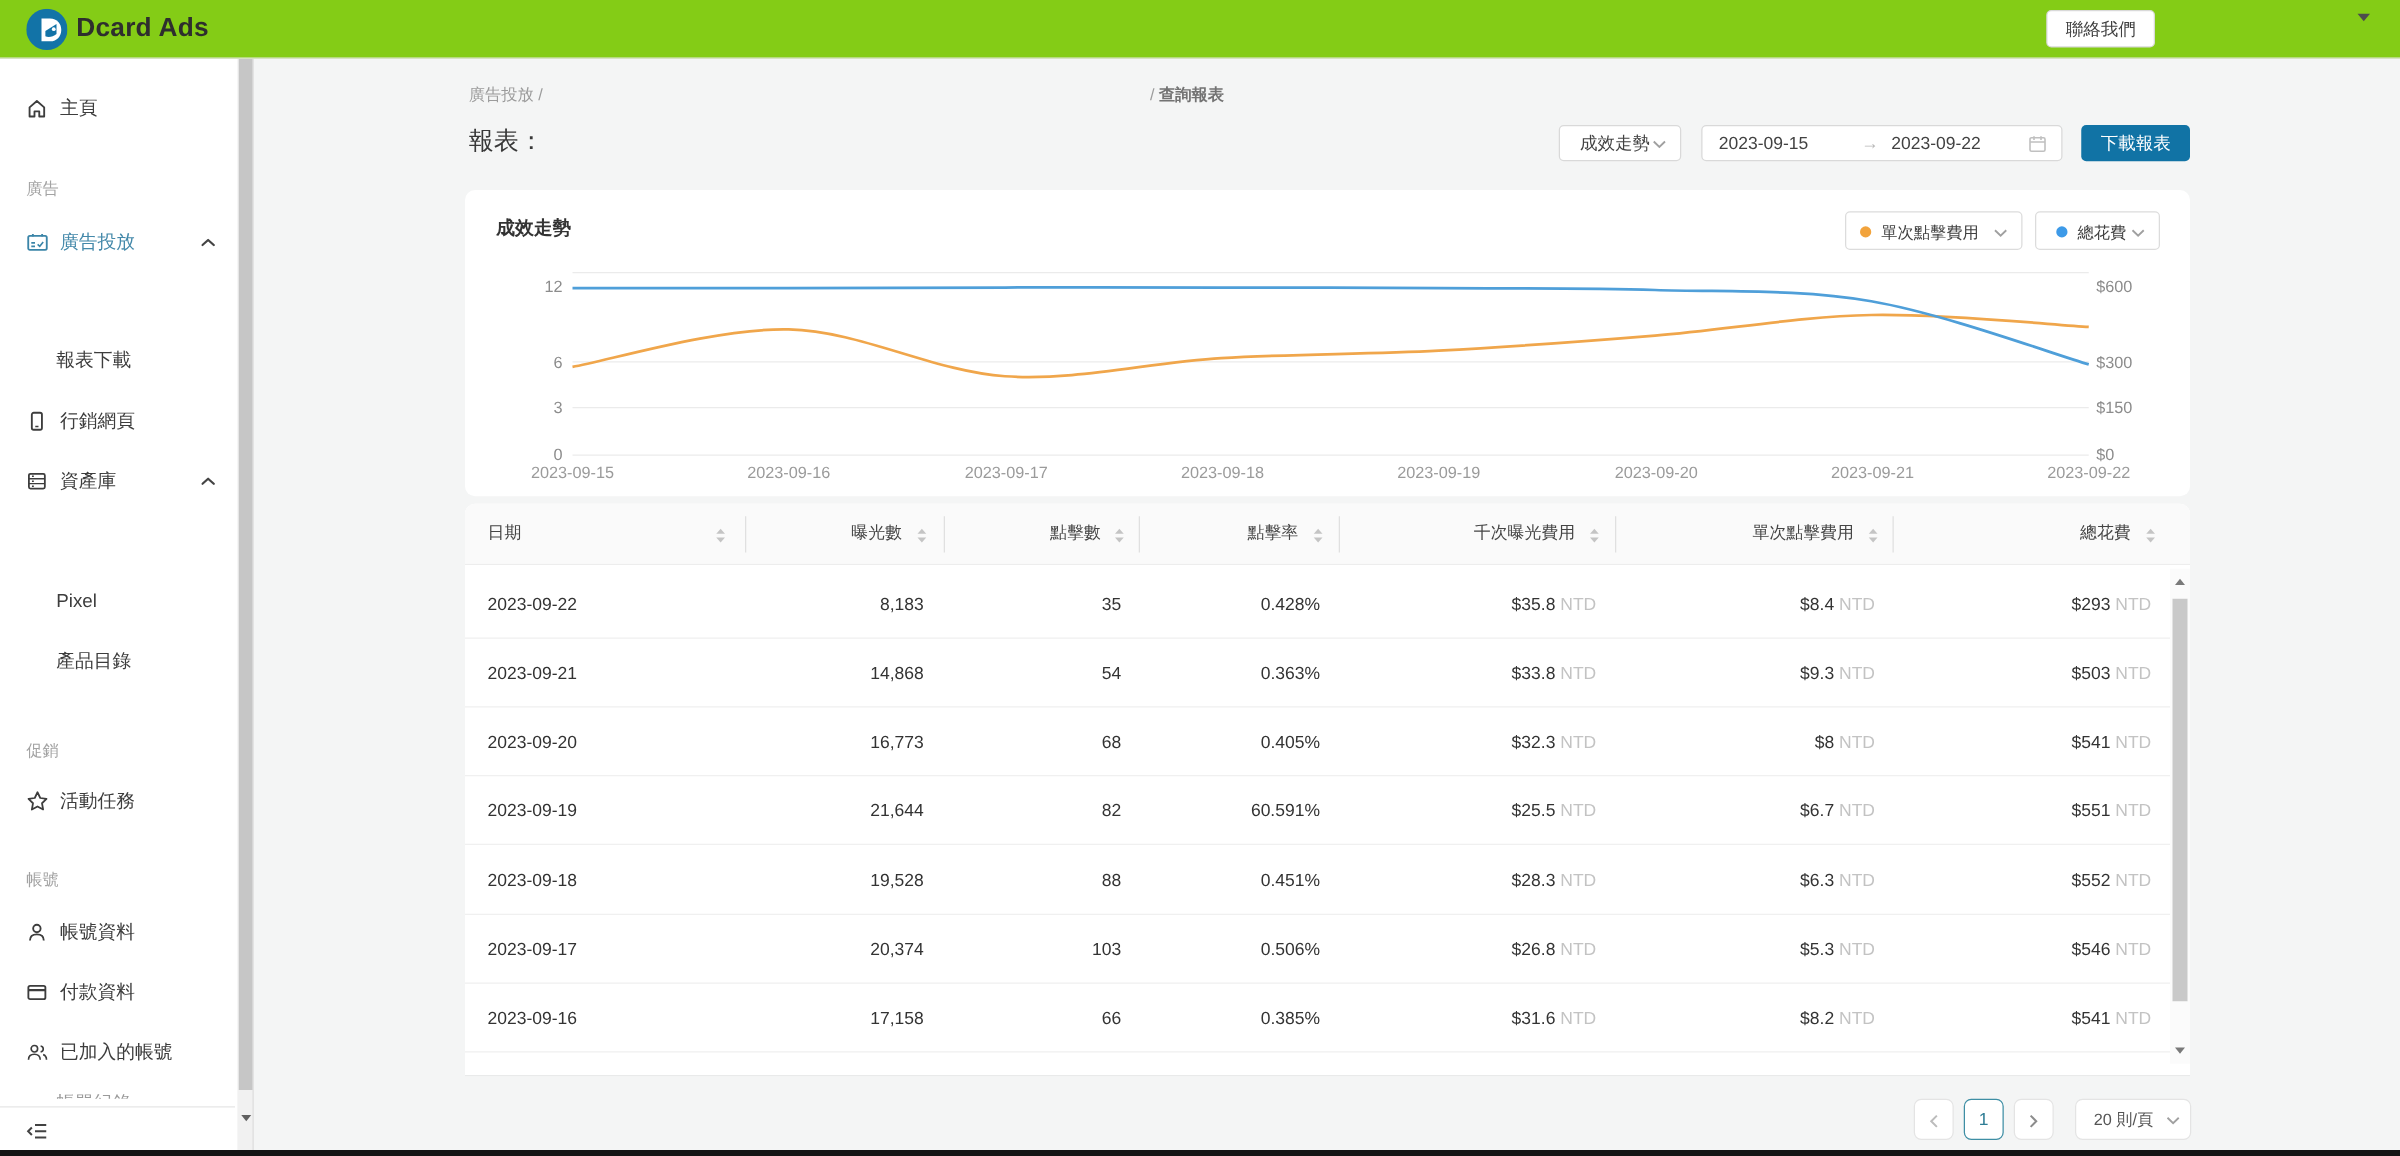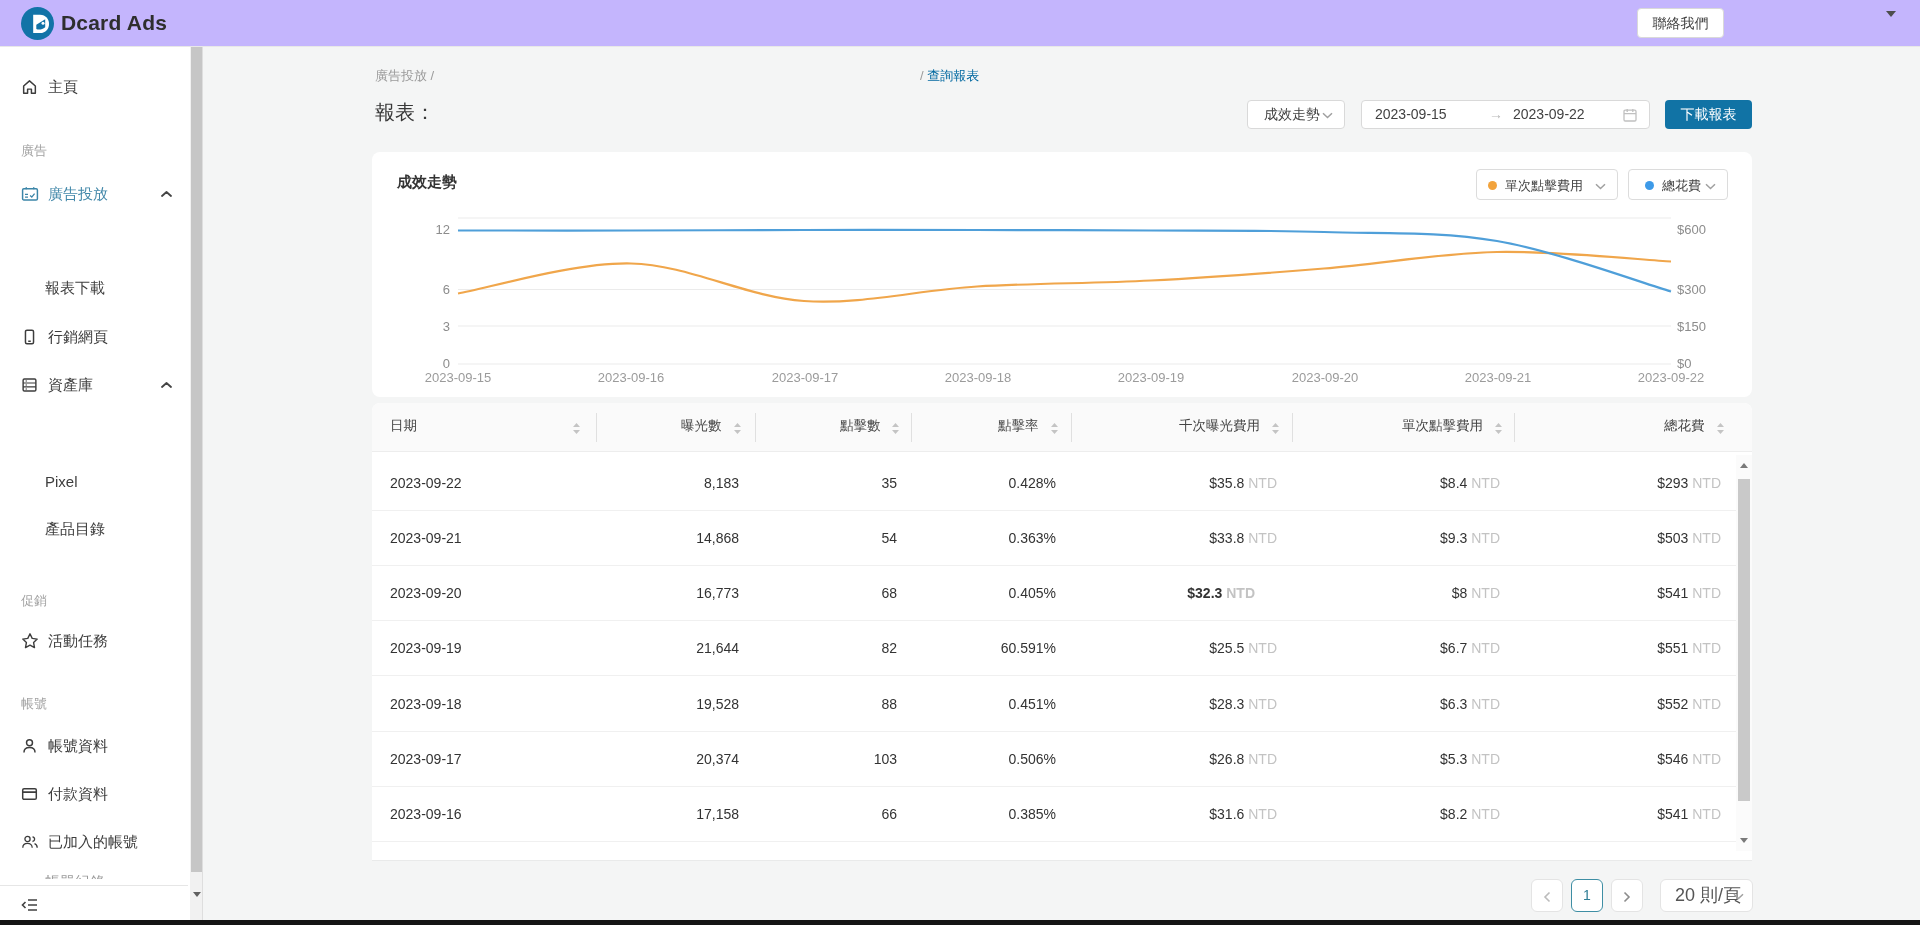--- a/index.html
+++ b/index.html
@@ -1,20 +1,20 @@
 <!DOCTYPE html>
 <html><head>
 <meta charset="utf-8">
 <style>
   * { margin:0; padding:0; box-sizing:border-box; }
   html,body { width:1920px; height:925px; overflow:hidden; }
   body { font-family:"Liberation Sans",sans-serif; background:#f4f5f5; position:relative; color:#333; }
 
   
-  #navbar { position:absolute; left:0; top:0; width:1920px; height:47px; background:#c4b5fd; border-bottom:1px solid #e8e8e8; z-index:20; }
+  #navbar { position:absolute; left:0; top:0; width:1920px; height:47px; background:#84cc16; border-bottom:1px solid #e8e8e8; z-index:20; }
   #logo { position:absolute; left:21px; top:7px; }
   #brand { position:absolute; left:61px; top:11px; font-size:21px; font-weight:bold; color:#2e2e2e; letter-spacing:0.2px; }
   #contact { position:absolute; left:1637px; top:8px; width:87px; height:30px; background:#fff; border:1px solid #d9d9d9; border-radius:4px; font-size:14px; color:#404040; text-align:center; line-height:28px; }
   #navcaret { position:absolute; left:1886px; top:11px; width:0; height:0; border-left:5.5px solid transparent; border-right:5.5px solid transparent; border-top:6.5px solid #4d4d4d; }
 
   
   #sidebar { position:absolute; left:0; top:47px; width:190px; height:873px; background:#fff; z-index:10;padding-left:30px; }
   #sbscroll { position:absolute; left:190px; top:47px; width:13px; height:873px; background:#f1f1f1; border-right:1px solid #dedede; z-index:10; }
   #sbthumb { position:absolute; left:1px; top:0px; width:11px; height:825px; background:#c6c6c6; }
   #sbdown { position:absolute; left:3px; top:845px; width:0; height:0; border-left:4px solid transparent; border-right:4px solid transparent; border-top:5px solid #606060; }
@@ -25,21 +25,21 @@
   .mlabel { position:absolute; left:21px; font-size:13px; color:#a3a3a3; }
   .mitem svg.caretup { position:absolute; left:161px; top:50%; transform:translateY(-50%); }
   .active-item { background:#f6f7f7; }
   .active-bar { position:absolute; right:0px; top:0; width:3px; height:100%; background:#2d93a8; }
   .teal { color:#4489aa; }
   #sbdivider { position:absolute; left:0; top:838px; width:188px; border-top:1px solid #e6e6e6; }
 
   
   #crumb1 { position:absolute; left:375px; top:67px; font-size:13px; color:#9b9b9b; }
   #crumb2 { position:absolute; left:920px; top:67px; font-size:13px; color:#9b9b9b; }
-  #crumb2 b { color:#0369a1; font-weight:normal; }
+  #crumb2 b { color:#737373; font-weight:bold; }
   #pagetitle { position:absolute; left:375px; top:99px; font-size:20px; color:#383838; }
   .ctl { position:absolute; top:100px; height:29px; background:#fff; border:1px solid #d9d9d9; border-radius:4px; font-size:14px; color:#424242; }
   #selMaterial { left:1247px; width:98px; }
   #selMaterial span { position:absolute; left:16px; top:5px; }
   #dateRange { left:1361px; width:289px; }
   #dateRange .d1 { position:absolute; left:13px; top:5px; }
   #dateRange .arr { position:absolute; left:127px; top:5px; color:#b9b9b9; }
   #dateRange .d2 { position:absolute; left:151px; top:5px; }
   #btnDownload { position:absolute; left:1665px; top:100px; width:87px; height:29px; background:#1173a5; border-radius:4px; color:#fff; font-size:14px; text-align:center; line-height:29px; }
   .chev { stroke:#a0a0a0; stroke-width:1.5; fill:none; }
@@ -65,21 +65,21 @@
   
   #tscroll { position:absolute; left:1364px; top:52px; width:16px; height:396px; background:#fbfbfb; }
   #tthumb { position:absolute; left:2px; top:24px; width:12px; height:322px; background:#c9c9c9; }
   .tarrow { position:absolute; left:4px; width:0; height:0; border-left:4px solid transparent; border-right:4px solid transparent; }
 
   
   .pbox { position:absolute; top:879px; height:33px; background:#fff; border:1px solid #e4e4e4; border-radius:6px; text-align:center; }
   #pprev { left:1531px; width:32px; }
   #pcur  { left:1571px; width:32px; border:1px solid #3e8ea4; color:#2f7d95; font-size:14px; line-height:31px; }
   #pnext { left:1611px; width:32px; }
-  #psize { left:1660px; width:93px; font-size:18px; color:#555; line-height:31px; text-align:left; padding-left:14px; }
+  #psize { left:1660px; width:93px; font-size:13px; color:#555; line-height:31px; text-align:left; padding-left:14px; }
 
   #blackbar { position:absolute; left:0; top:920px; width:1920px; height:5px; background:#141414; z-index:30; }
 </style>
 </head>
 <body>
 
 <div id="navbar">
   <svg id="logo" width="33" height="33" viewBox="0 0 33 33">
     <circle cx="16.5" cy="16.5" r="16.5" fill="#1273a7"></circle>
     <path d="M12.2 7.8 L12.2 26 L19 26 C24.8 26 28 21.6 28 16.9 C28 12.2 24.8 7.8 19 7.8 Z" fill="#fff"></path>
@@ -315,21 +315,21 @@
         <span class="c r" style="right:680px;">0.363%</span>
         <span class="c r" style="right:459px;">$33.8 <span class="ntd">NTD</span></span>
         <span class="c r" style="right:236px;">$9.3 <span class="ntd">NTD</span></span>
         <span class="c r" style="right:15px;">$503 <span class="ntd">NTD</span></span>
       </div>
       <div class="trow" style="top:163.1px;">
         <span class="c" style="left:18px;">2023-09-20</span>
         <span class="c r" style="right:997px;">16,773</span>
         <span class="c r" style="right:839px;">68</span>
         <span class="c r" style="right:680px;">0.405%</span>
-        <span class="c r" style="right:481px;font-weight:bold;">$32.3 <span class="ntd">NTD</span></span>
+        <span class="c r" style="right:459px;">$32.3 <span class="ntd">NTD</span></span>
         <span class="c r" style="right:236px;">$8 <span class="ntd">NTD</span></span>
         <span class="c r" style="right:15px;">$541 <span class="ntd">NTD</span></span>
       </div>
       <div class="trow" style="top:218.39999999999998px;">
         <span class="c" style="left:18px;">2023-09-19</span>
         <span class="c r" style="right:997px;">21,644</span>
         <span class="c r" style="right:839px;">82</span>
         <span class="c r" style="right:680px;">60.591%</span>
         <span class="c r" style="right:459px;">$25.5 <span class="ntd">NTD</span></span>
         <span class="c r" style="right:236px;">$6.7 <span class="ntd">NTD</span></span>

